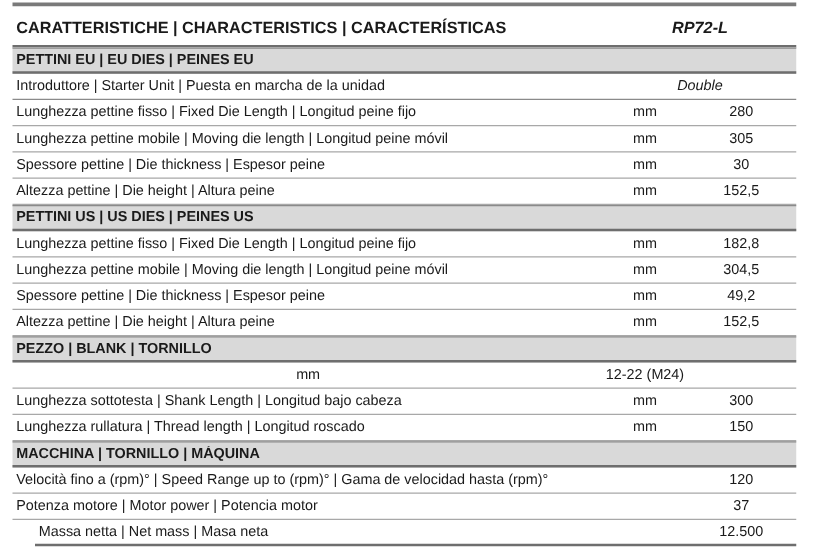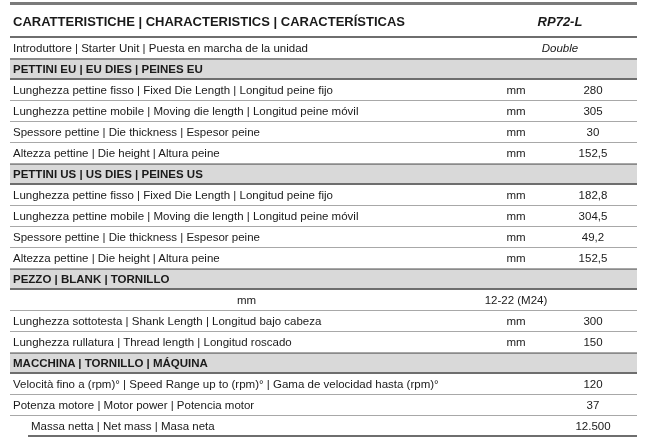--- a/index.html
+++ b/index.html
@@ -83,29 +83,29 @@
 <div class="page">
   <div class="top-bar"></div>
 
   <div class="spec-table">
     <div class="row row-header">
       <div class="cell-label">CARATTERISTICHE | CHARACTERISTICS | CARACTERÍSTICAS</div>
       <div class="cell-value merged">RP72-L</div>
     </div>
 
     <div>
+        <div class="row row-section">
+    <div class="cell-label">PETTINI EU | EU DIES | PEINES EU</div>
+
+    <div class="cell-value merged"></div>
+  </div>
         <div class="row row-merged">
     <div class="cell-label">Introduttore | Starter Unit | Puesta en marcha de la unidad</div>
 
     <div class="cell-value merged">Double</div>
-  </div>
-        <div class="row row-section">
-    <div class="cell-label">PETTINI EU | EU DIES | PEINES EU</div>
-
-    <div class="cell-value merged"></div>
   </div>
         <div class="row row-data">
     <div class="cell-label">Lunghezza pettine fisso | Fixed Die Length | Longitud peine fijo</div>
     <div class="cell-unit">mm</div>
     <div class="cell-value">280</div>
   </div>
         <div class="row row-data">
     <div class="cell-label">Lunghezza pettine mobile | Moving die length | Longitud peine móvil</div>
     <div class="cell-unit">mm</div>
     <div class="cell-value">305</div>

